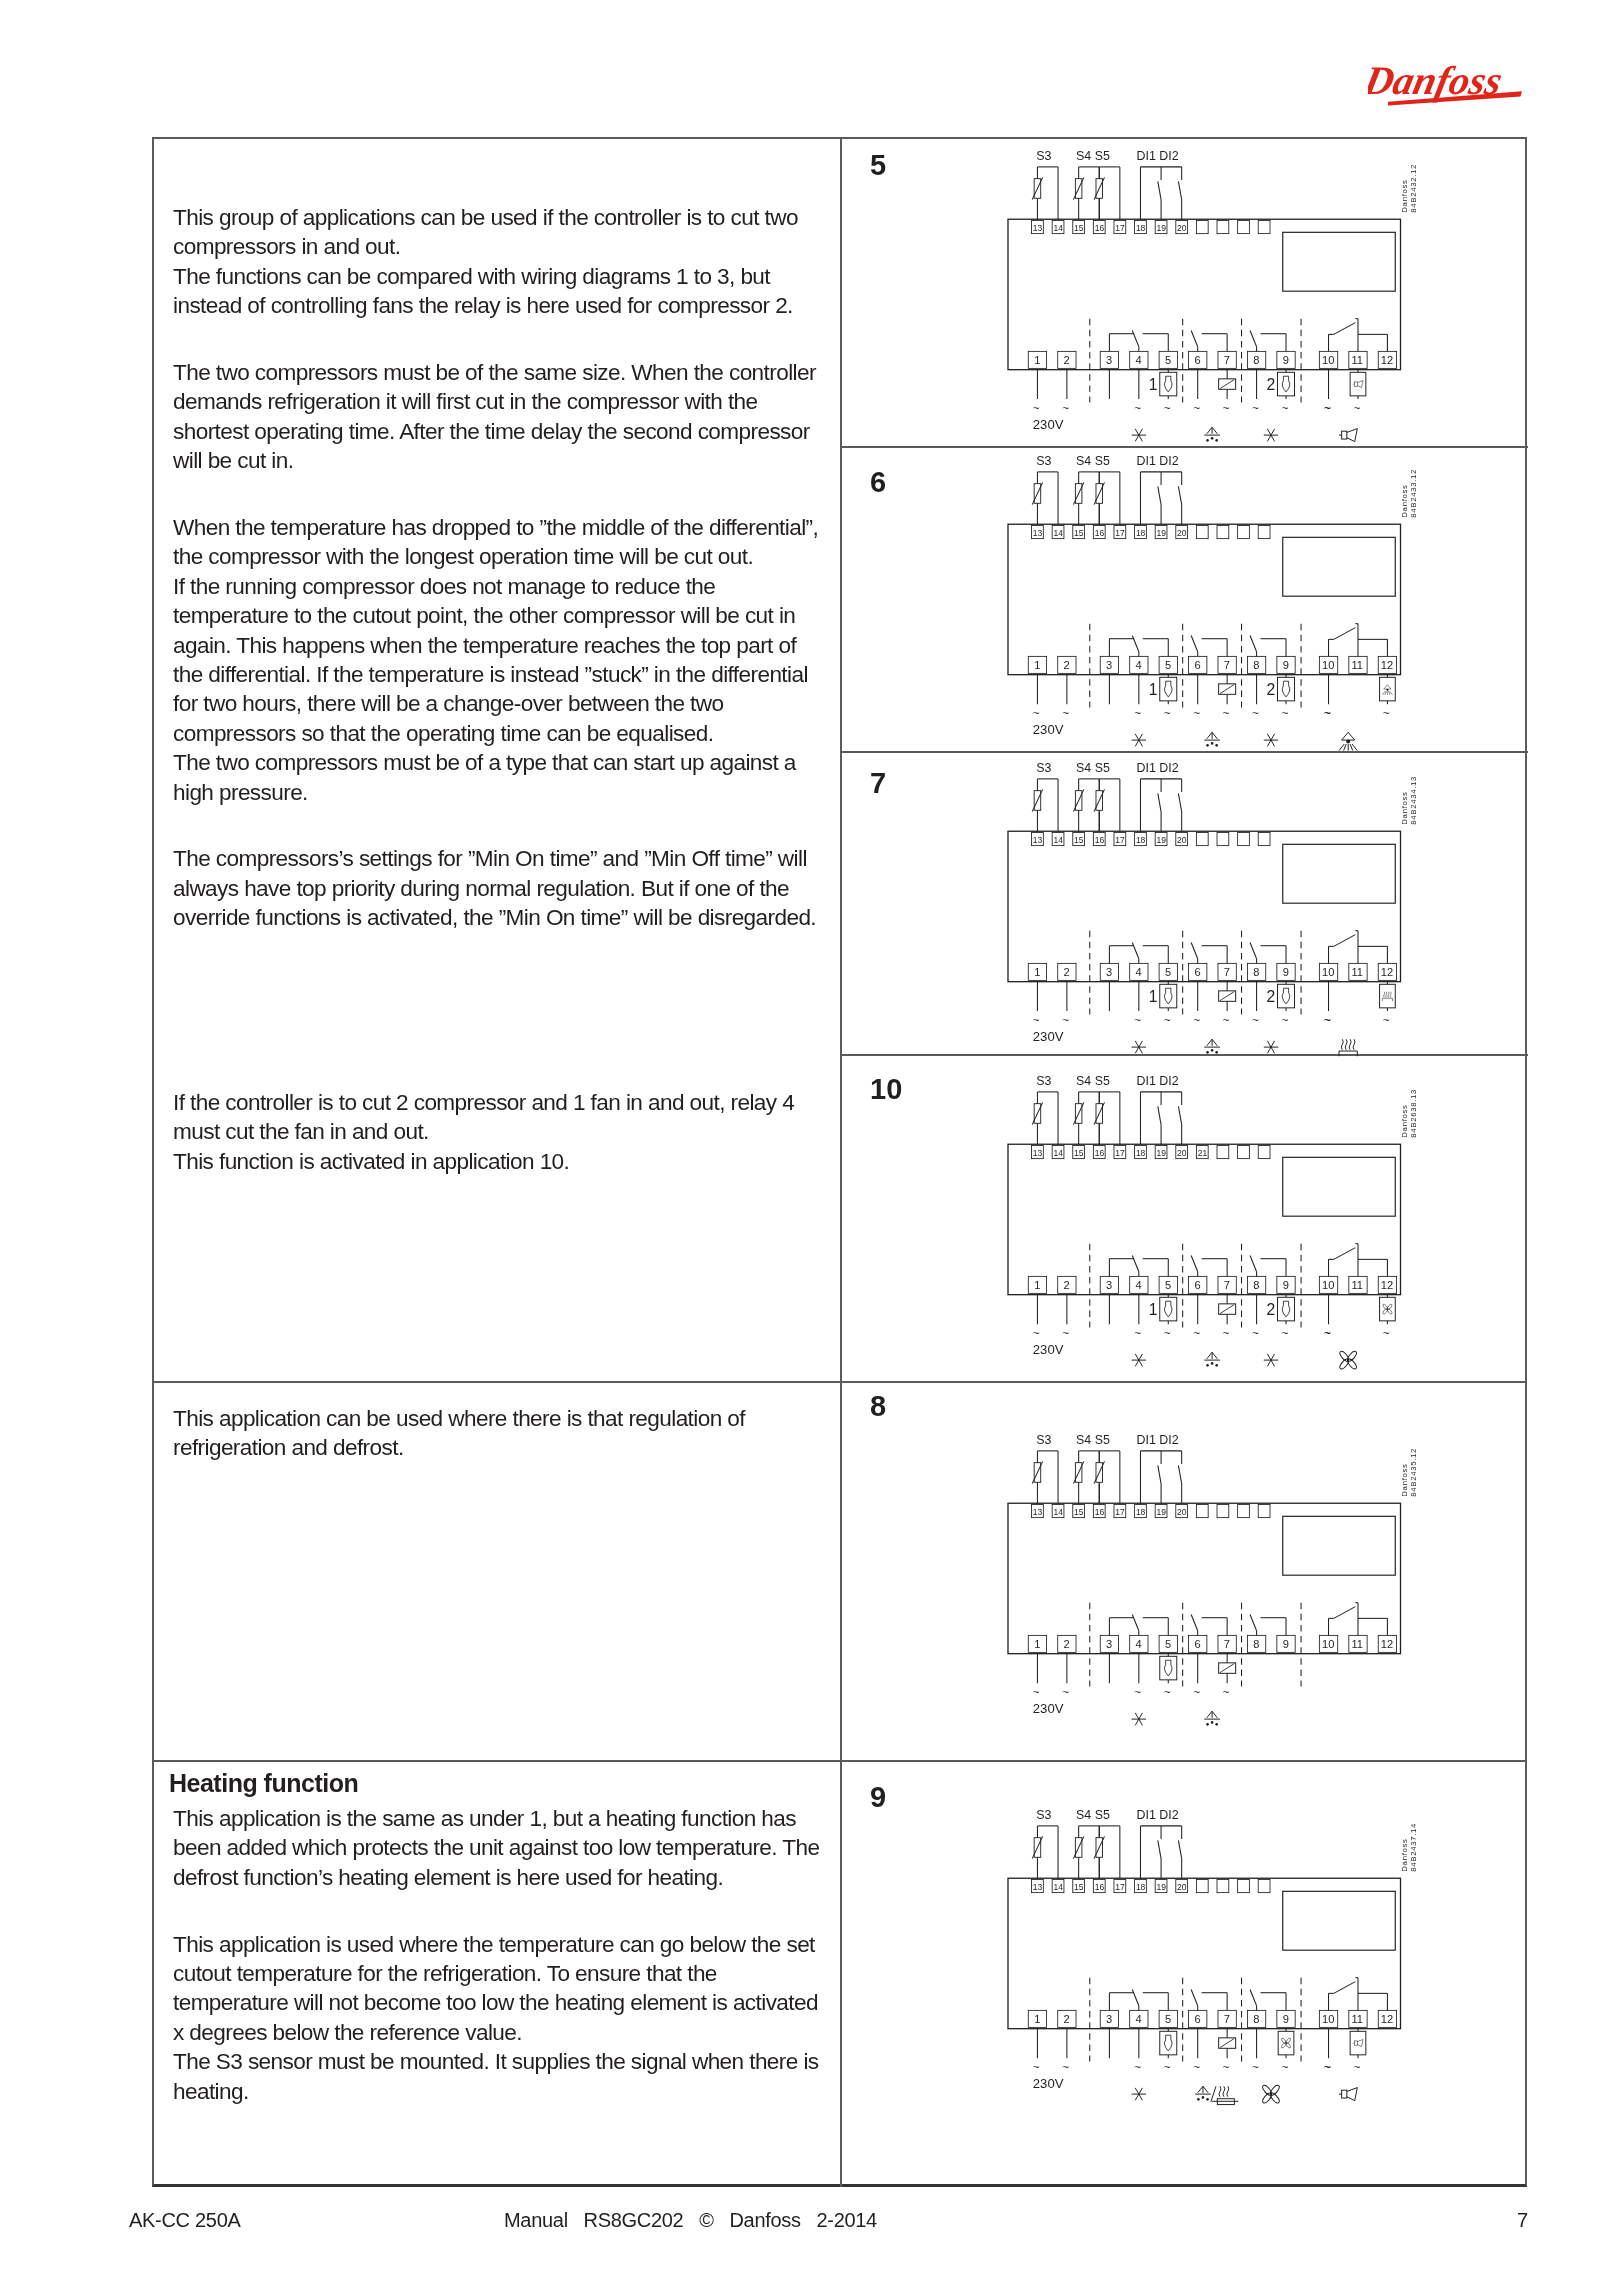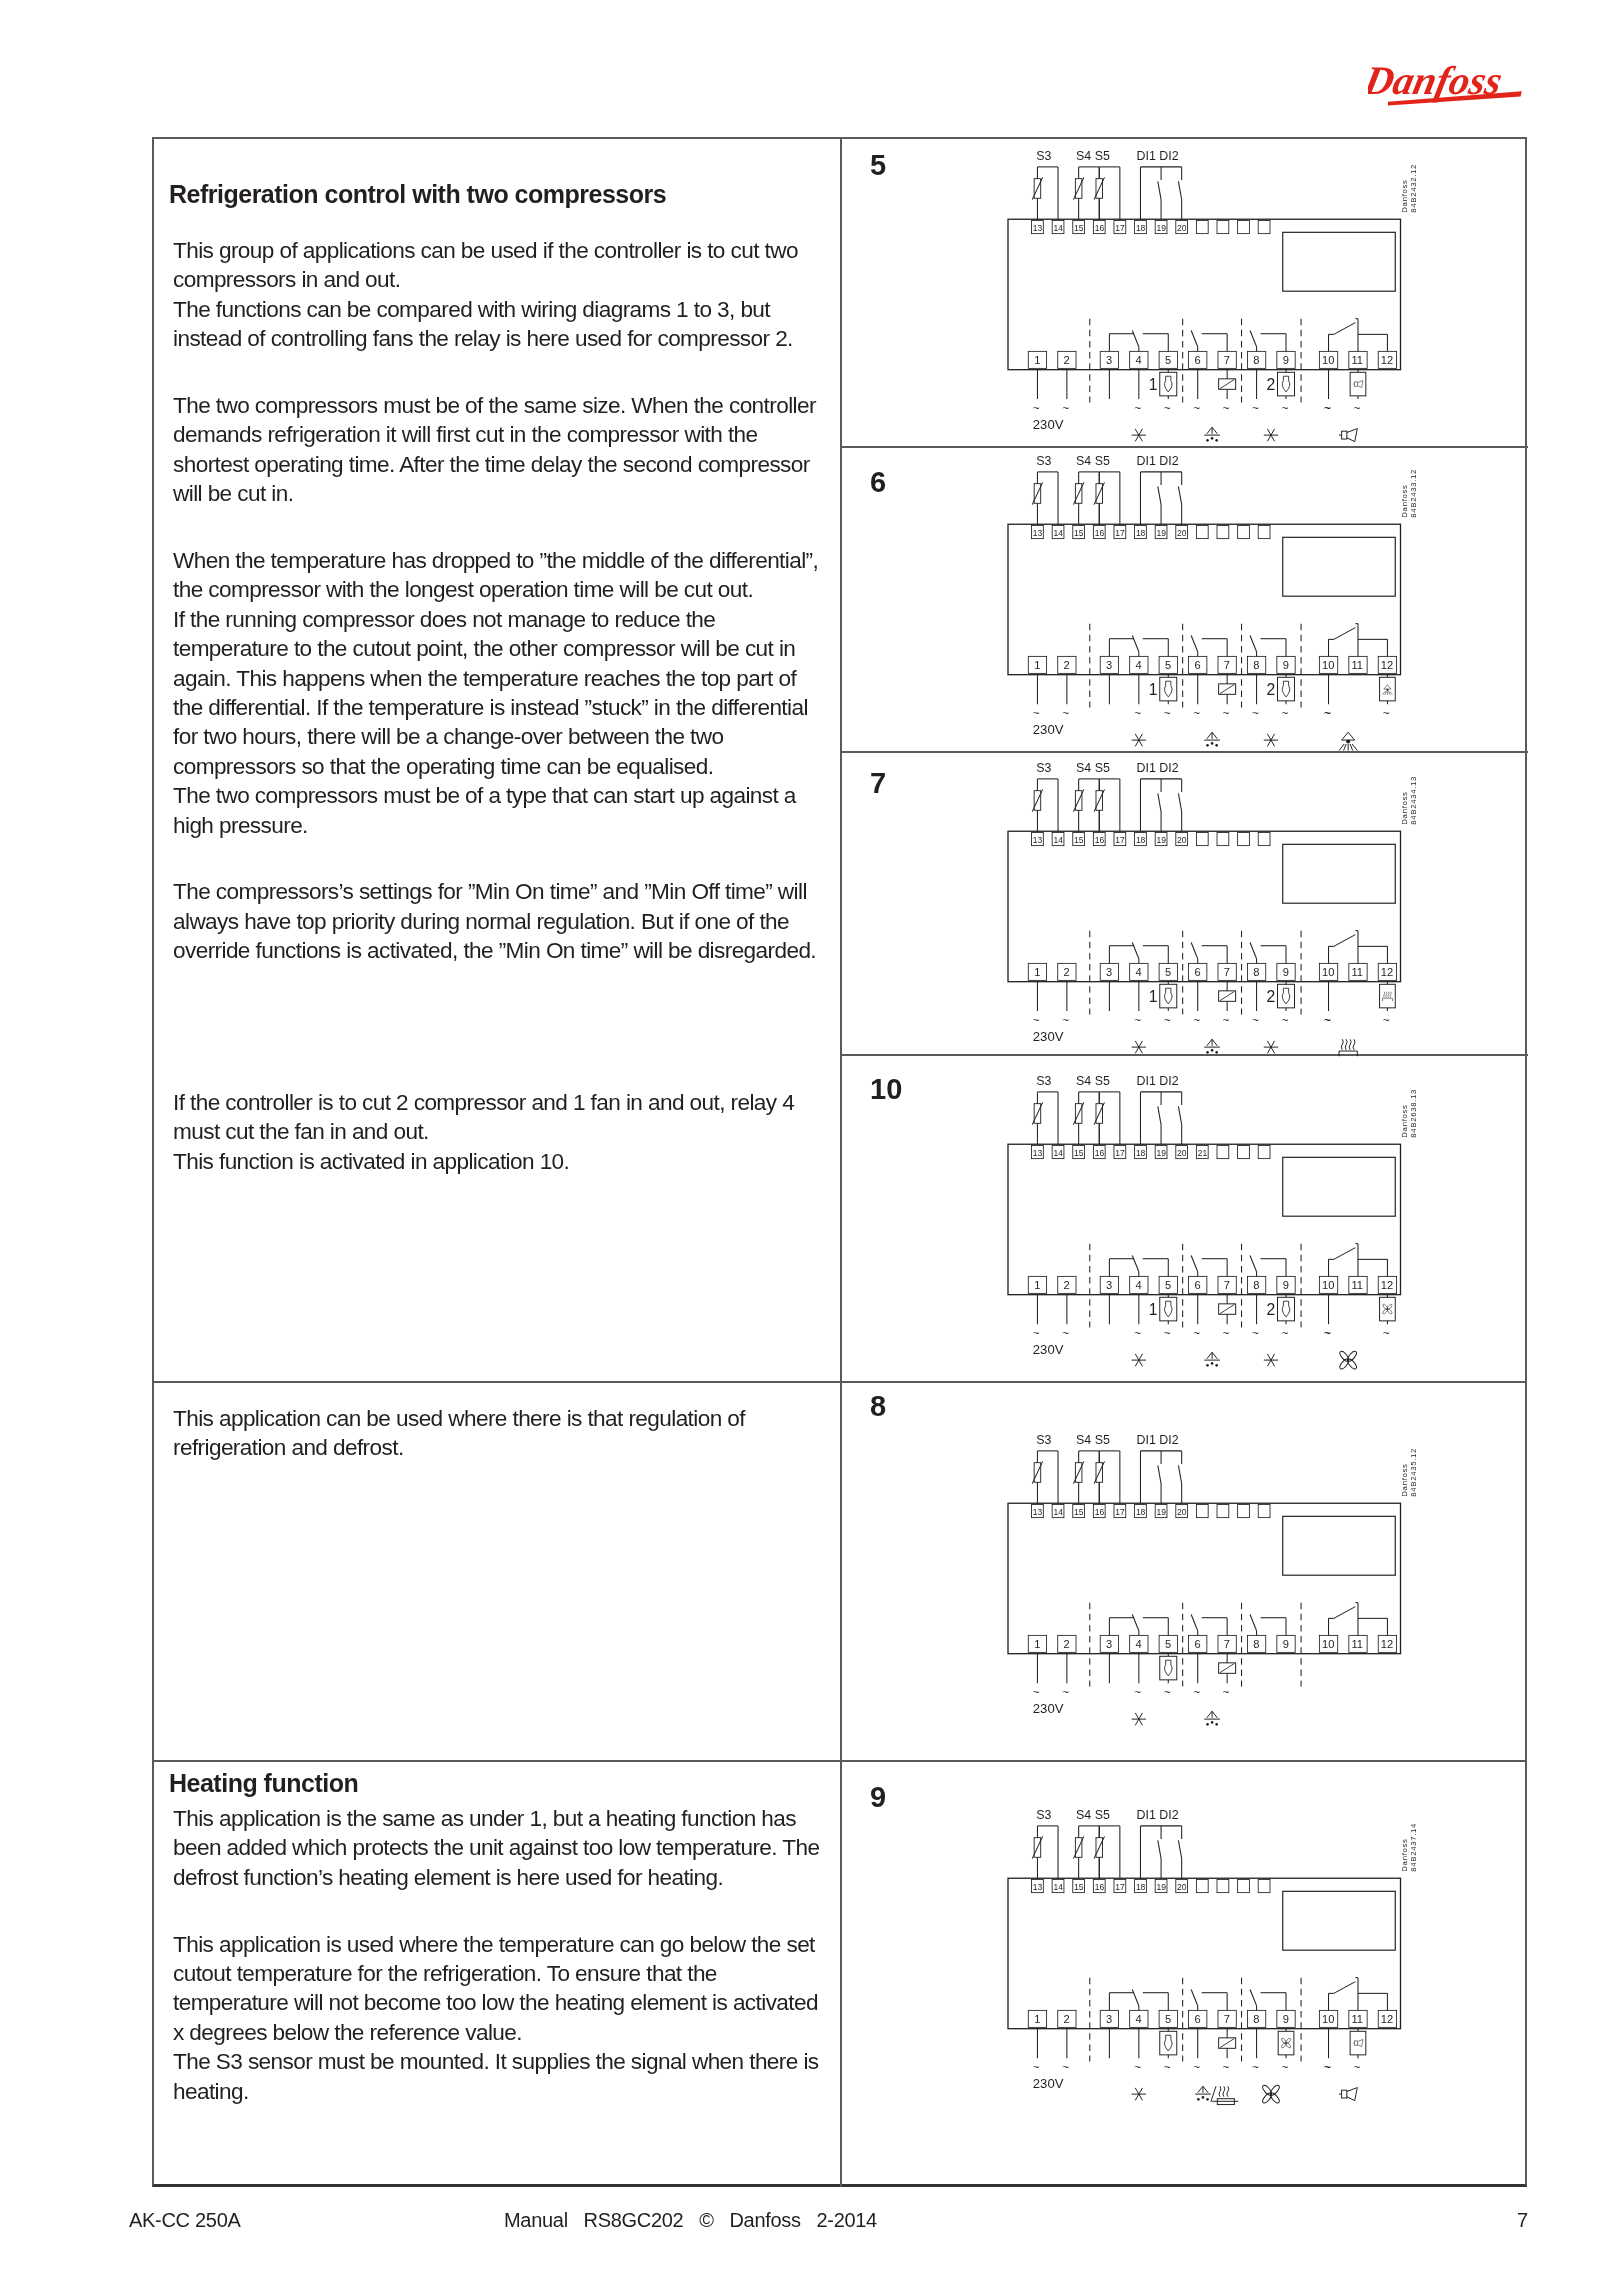--- a/index.html
+++ b/index.html
@@ -33,21 +33,20 @@
 
 <div class="frame"></div>
 <div class="vdiv"></div>
 <div class="hline" style="left:152px; top:1381px; width:1375px;"></div>
 <div class="hline" style="left:152px; top:1760px; width:1375px;"></div>
 <div class="hline" style="left:840px; top:446px; width:688px;"></div>
 <div class="hline" style="left:840px; top:751px; width:688px;"></div>
 <div class="hline" style="left:840px; top:1054px; width:688px;"></div>
 
 <div class="textcol" style="top:178px;">
-  <h2>Refrigeration control with two compressors</h2>
   <div class="gap" style="height:21px"></div>
   <p>This group of applications can be used if the controller is to cut two compressors in and out.
 The functions can be compared with wiring diagrams 1 to 3, but instead of controlling fans the relay is here used for compressor 2.</p>
   <div class="gap"></div>
   <p>The two compressors must be of the same size. When the controller demands refrigeration it will first cut in the compressor with the shortest operating time. After the time delay the second compressor will be cut in.</p>
   <div class="gap"></div>
   <p>When the temperature has dropped to ”the middle of the differential”, the compressor with the longest operation time will be cut out.
 If the running compressor does not manage to reduce the temperature to the cutout point, the other compressor will be cut in again. This happens when the temperature reaches the top part of the differential. If the temperature is instead ”stuck” in the differential for two hours, there will be a change-over between the two compressors so that the operating time can be equalised.
 The two compressors must be of a type that can start up against a high pressure.</p>
   <div class="gap"></div>

